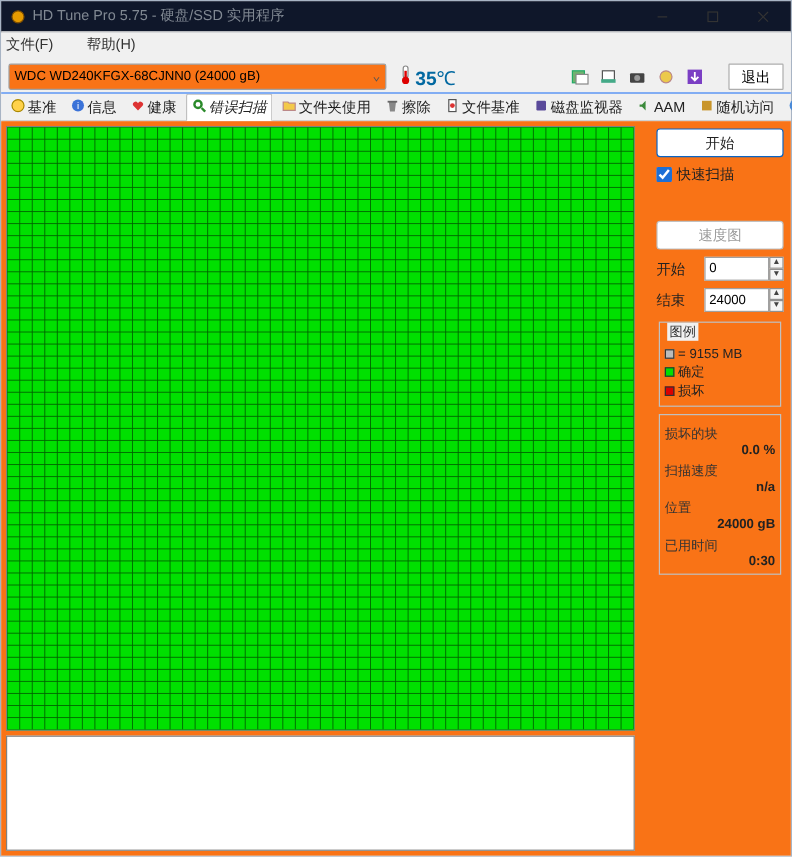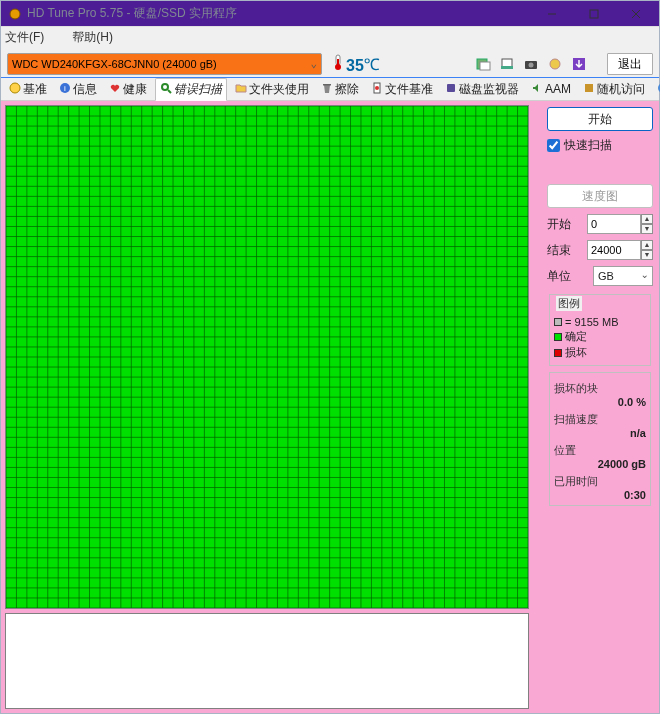--- a/index.html
+++ b/index.html
@@ -1,34 +1,34 @@
 <!DOCTYPE html>
 <html><head>
 <meta charset="utf-8">
 <style>
   * { box-sizing: border-box; font-family: "Microsoft YaHei", SimSun, Arial, sans-serif; }
   html, body { margin:0; padding:0; background:#fff; }
   .window { width:660px; height:714px; border:1px solid #a8b4c4; display:flex; flex-direction:column; background:#f0f0f0; position:relative; }
-  .titlebar { height:26px; background:#4c1d95; display:flex; align-items:center; padding:0 2px; font-size:12px; color:#808892; border-bottom:1px solid #e0e0e0; }
+  .titlebar { height:26px; background:#0f172a; display:flex; align-items:center; padding:0 2px; font-size:12px; color:#808892; border-bottom:1px solid #e0e0e0; }
   .titlebar .icon { width:16px; height:16px; margin:0 4px; }
   .titlebar .spacer { flex:1; }
   .winbtn { width:42px; height:26px; display:flex; align-items:center; justify-content:center; color:#555; font-size:12px; }
   .menubar { height:20px; background:#f0f0f0; display:flex; align-items:center; font-size:12px; color:#333; padding:0 4px;gap:16px; }
   .menubar span { margin-right:12px; }
   .toolbar1 { height:30px; background:#f0f0f0; border-top:4px solid #f0f0f0; display:flex; align-items:center; padding:2px 6px; gap:4px; }
   .drive-select { flex:0 0 315px; height:22px; background:#f97316; border:1px solid #a0a0a0; border-radius:2px; font-size:11px; font-family:"Courier New", monospace; display:flex; align-items:center; padding:0 4px; position:relative; }
   .drive-select::after { content:"⌄"; position:absolute; right:4px; color:#555; font-size:11px; top:3px; }
   .tool-icon { width:20px; height:20px; display:flex; align-items:center; justify-content:center; font-size:14px; }
   .temp { display:flex; align-items:flex-end; font-size:16px; color:#0369a1; margin-left:6px; }
   .temp .tval { font-weight:bold; margin-left:2px; }
   .exit-btn { height:22px; padding:0 10px; background:#fff; border:1px solid #adadad; border-radius:1px; font-size:12px; display:flex; align-items:center; }
   .toolbar2 { height:24px; background:#f0f0f0; display:flex; align-items:center; padding:2px 4px; font-size:12px; gap:4px; border-top:1px solid #3b82f6; border-bottom:1px solid #d0d0d0; }
   .tab { display:flex; align-items:center; padding:2px 4px; gap:2px; color:#222; white-space:nowrap; }
   .tab.active { background:#fff; border:1px solid #c0c0c0; border-bottom-color:#fff; border-radius:2px 2px 0 0;font-style:italic; }
-  .content { flex:1; display:flex; background:#f9a8d4; padding:4px; gap:16px; }
+  .content { flex:1; display:flex; background:#f97316; padding:4px; gap:16px; }
   .left { flex:1; display:flex; flex-direction:column; gap:4px; }
   .grid-wrap { border:1px solid #808080; background:#00e000; padding:0; }
   .grid { width:100%; height:100%; }
   .logbox { flex:1; border:1px solid #808080; background:#fff; min-height:62px; }
   .right { width:110px; display:flex; flex-direction:column; gap:6px; padding:2px; font-size:12px; color:#222; }
   .btn { height:24px; border:1px solid #0a64c4; border-radius:3px; background:#fff; display:flex; align-items:center; justify-content:center; font-size:12px; color:#222; }
   .btn.disabled { border-color:#c0c0c0; color:#9a9a9a;margin-top:24px; }
   .chk { display:flex; align-items:center; gap:4px; font-size:12px; }
   .chk input { accent-color:#1d6fd6; margin:0; }
   .row { display:flex; align-items:center; justify-content:space-between; gap:4px; }
@@ -345,26 +345,20 @@
       <div class="row">
         <span>结束</span>
         <div class="numfield">
           <input value="24000" style="">
           <div class="spin">
               <div>▲</div>
               <div>▼</div>
             </div>
         </div>
       </div>
-      <div class="row">
-        <span>单位</span>
-        <div class="selectbox">
-            <span>GB</span>
-          </div>
-      </div>
 
       <fieldset class="group" style="margin-top:2px;">
         <span class="hdr">图例</span>
         <div class="legend-item">
             <span class="sw" style="background:#bbb"></span>
             <span>= 9155 MB</span>
           </div>
         <div class="legend-item">
             <span class="sw" style="background:#00e000"></span>
             <span>确定</span>

